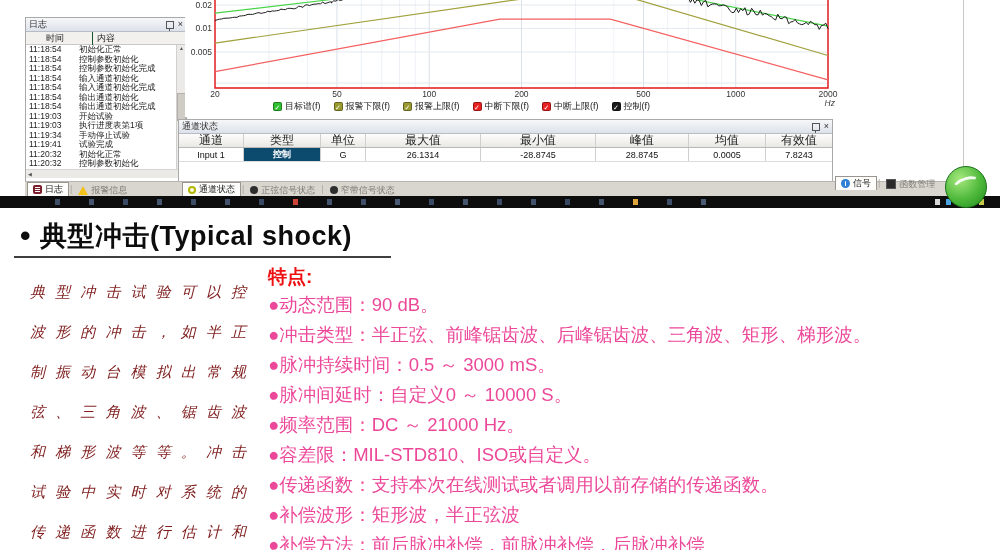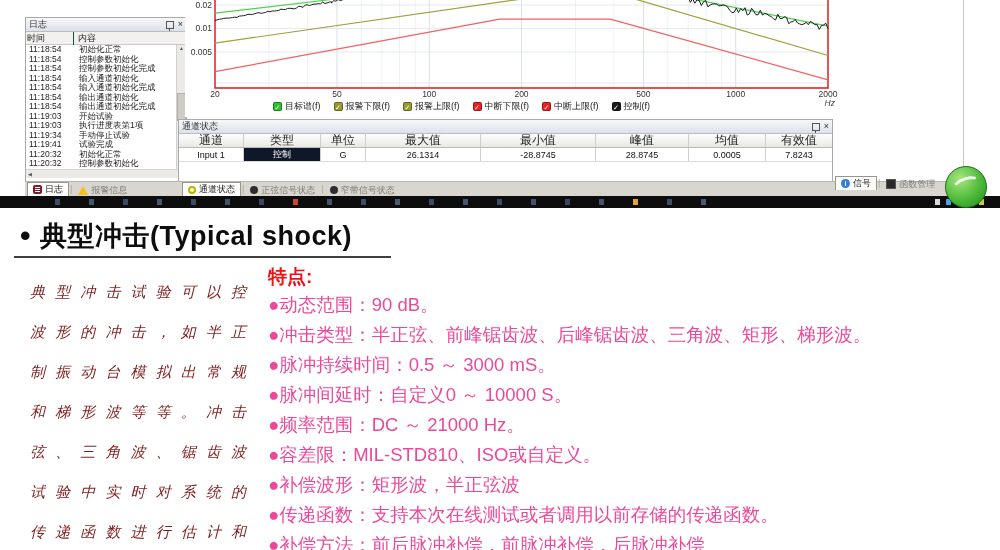--- a/index.html
+++ b/index.html
@@ -14,21 +14,21 @@
   
   .log-panel{position:absolute;left:25px;top:17px;width:160px;height:165px;
              border:1px solid #a9a9a9;background:#fff;font-size:9px;color:#222;}
   .ptitle{height:13px;background:linear-gradient(#f6f7f9,#dde2ea);border-bottom:1px solid #b7bcc5;
           display:flex;align-items:center;padding:0 3px;font-size:9px;color:#333;}
   .ptitle .tlabel{flex:1;}
   .pin{width:6px;height:6px;border:1px solid #555;margin-right:4px;position:relative;}
   .pin::after{content:"";position:absolute;left:2px;top:6px;width:1px;height:3px;background:#555;}
   .xbtn{font-size:9px;line-height:9px;color:#333;cursor:default;}
   .log-head{display:flex;height:12px;background:#f2f1ee;border-bottom:1px solid #c9c9c9;align-items:center;}
-  .log-head .c1{width:46px;padding-left:1px;border-right:1px solid #14532d;}
+  .log-head .c1{width:46px;padding-left:20px;border-right:1px solid #14532d;}
   .log-head .c2{flex:1;padding-left:4px;}
   .log-body{position:relative;height:124px;overflow:hidden;border-bottom:1px solid #d5d5d5;}
   .log-row{display:flex;height:9.5px;line-height:9.5px;font-size:8.5px;white-space:nowrap;}
   .log-row .t{width:46px;padding-left:3px;color:#222;}
   .log-row .m{flex:1;padding-left:4px;color:#222;overflow:hidden;}
   .vscroll{position:absolute;right:0;top:0;width:9px;height:124px;background:#eceae6;border-left:1px solid #d0d0d0;
            display:flex;flex-direction:column;align-items:center;justify-content:space-between;font-size:5px;color:#555;}
   .vscroll .thumb{width:7px;height:26px;background:#cfccc6;border:1px solid #b3b0aa;}
   .hscroll{display:flex;justify-content:space-between;align-items:center;height:8px;background:#eceae6;
            font-size:5px;color:#555;padding:0 2px;}
@@ -65,21 +65,21 @@
   .tcell{border-right:1px solid #cfcfcf;display:flex;align-items:center;justify-content:center;overflow:hidden;}
   .trow .tcell:nth-child(1){width:64px;}
   .trow .tcell:nth-child(2){width:76px;}
   .trow .tcell:nth-child(3){width:44px;}
   .trow .tcell:nth-child(4){width:114px;}
   .trow .tcell:nth-child(5){width:114px;}
   .trow .tcell:nth-child(6){width:92px;}
   .trow .tcell:nth-child(7){width:76px;}
   .trow .tcell:nth-child(8){flex:1;border-right:none;}
   .trow.data{border-bottom:1px solid #dcdcdc;color:#111;}
-  .tcell.sel{background:#0f172a;color:#fff;}
+  .tcell.sel{background:#0c4a6e;color:#fff;font-weight:bold;}
 
   
   .gball{position:absolute;left:945px;top:166px;width:40px;height:40px;border-radius:50%;z-index:6;
          background:radial-gradient(circle at 35% 30%,#a6e87e,#4db83a 55%,#1f8c1f);border:1px solid #187218;}
   .gball::after{content:"";position:absolute;left:6px;top:10px;width:24px;height:12px;border:3px solid rgba(255,255,255,.9);
          border-color:rgba(255,255,255,.9) transparent transparent transparent;border-radius:50%;transform:rotate(-18deg);}
 
   
   .taskbar{position:absolute;left:0;top:196px;width:1000px;height:12px;background:#0d0d0d;z-index:5;}
   .tb-ic{position:absolute;top:3px;width:5px;height:6px;}
@@ -358,33 +358,33 @@
   <div class="doc">
     <div class="heading">
       <span class="dot">•</span>
       <span>典型冲击(Typical shock)</span>
     </div>
     <div class="hline"></div>
     <div class="para" id="left-para">
         <div class="pline">典型冲击试验可以控</div>
         <div class="pline">波形的冲击，如半正</div>
         <div class="pline">制振动台模拟出常规</div>
+        <div class="pline">弦、三角波、锯齿波</div>
         <div class="pline">和梯形波等等。冲击</div>
-        <div class="pline">弦、三角波、锯齿波</div>
         <div class="pline">试验中实时对系统的</div>
         <div class="pline">传递函数进行估计和</div>
       </div>
     <div class="features">
       <div class="feat-title">特点:</div>
       <div id="feat-list">
           <div class="feat-item">●动态范围：90 dB。</div>
           <div class="feat-item">●冲击类型：半正弦、前峰锯齿波、后峰锯齿波、三角波、矩形、梯形波。</div>
           <div class="feat-item">●脉冲持续时间：0.5 ～ 3000 mS。</div>
           <div class="feat-item">●脉冲间延时：自定义0 ～ 10000 S。</div>
           <div class="feat-item">●频率范围：DC ～ 21000 Hz。</div>
           <div class="feat-item">●容差限：MIL-STD810、ISO或自定义。</div>
+          <div class="feat-item">●传递函数：支持本次在线测试或者调用以前存储的传递函数。</div>
           <div class="feat-item">●补偿波形：矩形波，半正弦波</div>
-          <div class="feat-item">●传递函数：支持本次在线测试或者调用以前存储的传递函数。</div>
           <div class="feat-item">●补偿方法：前后脉冲补偿，前脉冲补偿，后脉冲补偿</div>
         </div>
     </div>
   </div>
 </div>
 
 </body></html>

